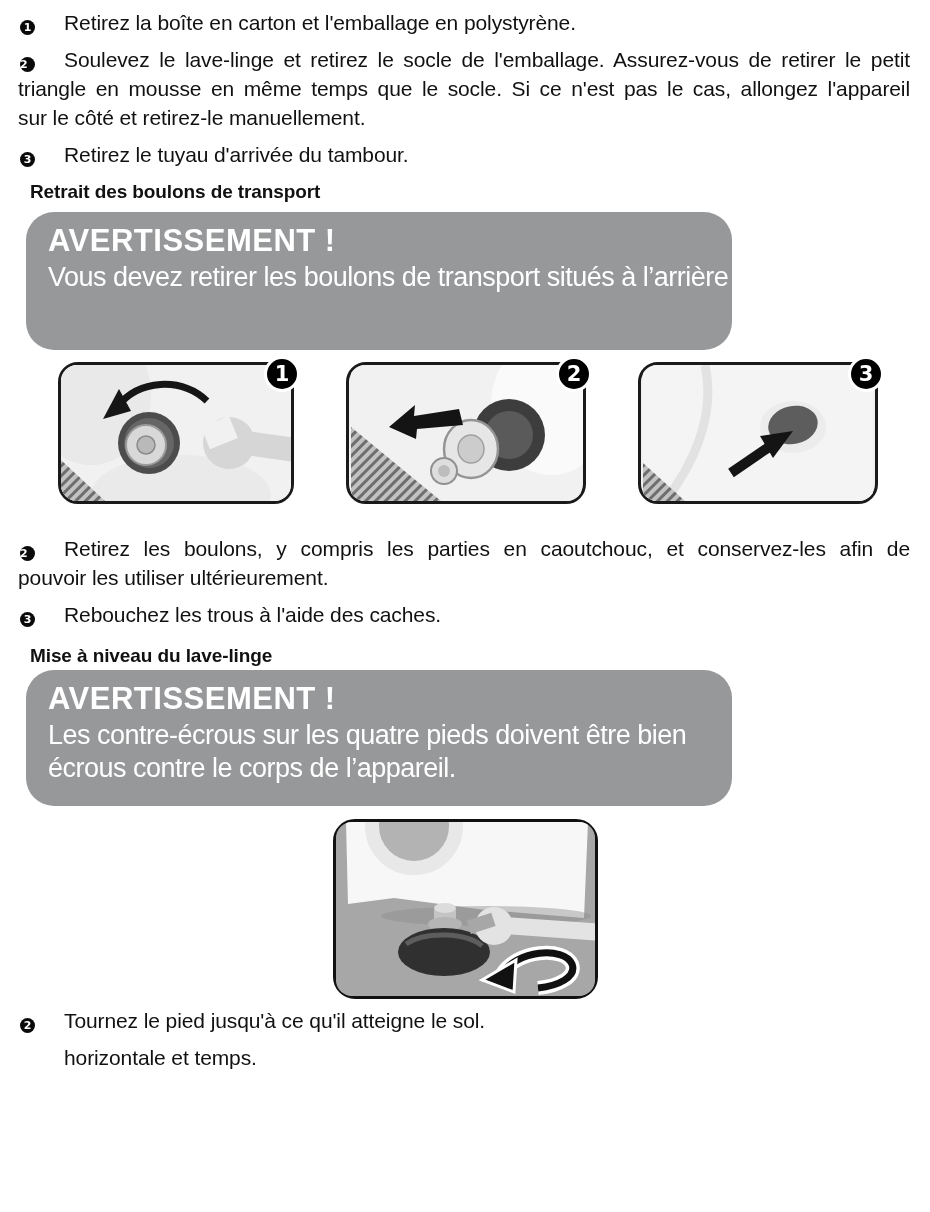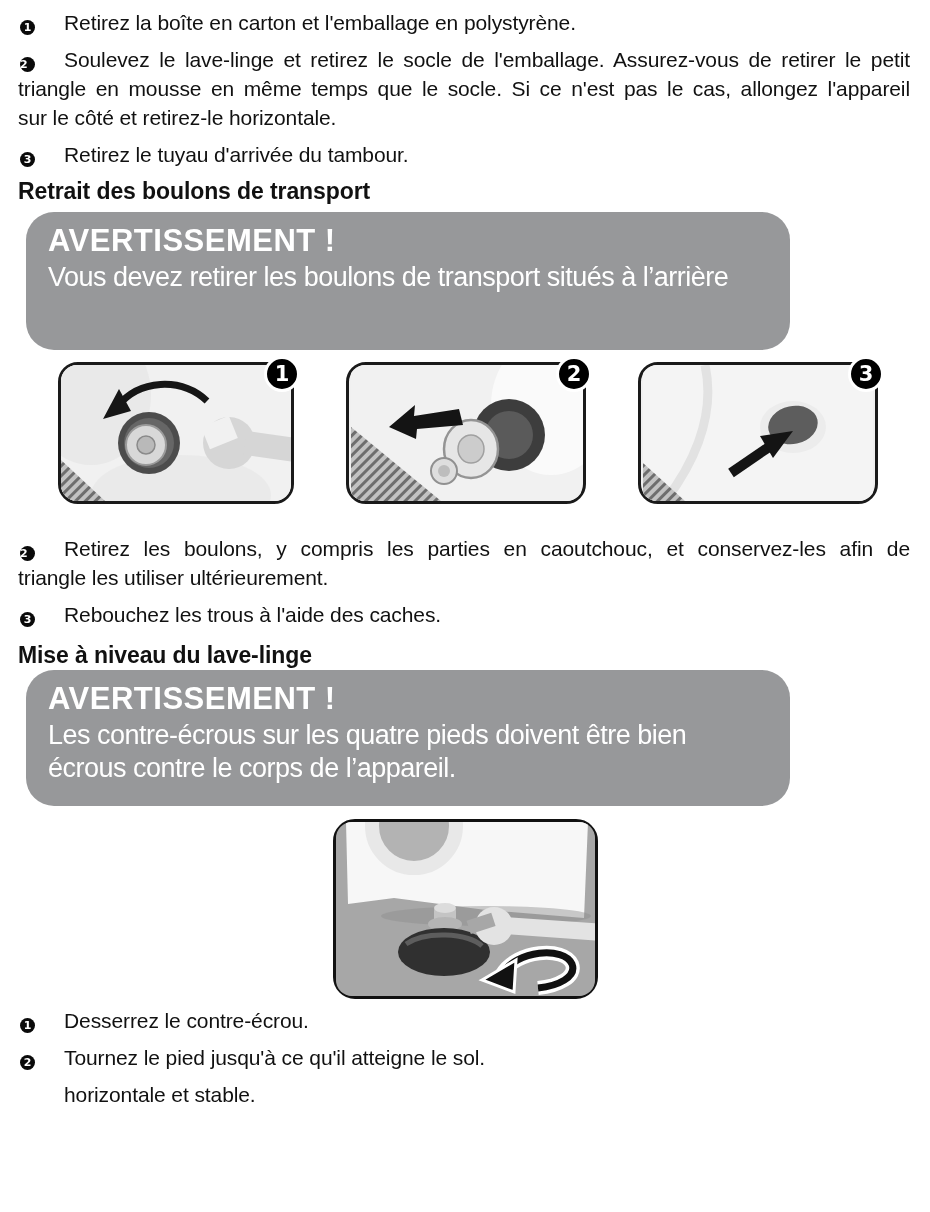--- a/index.html
+++ b/index.html
@@ -16,23 +16,23 @@
   .item { margin-bottom: 8px; }
   .line.nw { white-space: nowrap; }
   .jl { text-align: justify; text-align-last: justify; }
   .cont-indent { padding-left: 46px; }
   .bullet {
     display: inline-block; width: 15px; height: 15px; border-radius: 50%;
     background: #0a0a0a; color: #fff; font-size: 11px; line-height: 15px;
     text-align: center; font-weight: bold; font-family: "DejaVu Sans", sans-serif;
     margin: 0 29px 0 2px; vertical-align: -1px; letter-spacing: 0;
   }
-  .sec-heading { margin-left: 18px; font-size: 23px; line-height: 29px; font-weight: bold; letter-spacing: -0.1px; }
+  .sec-heading { margin-left: 30px; font-size: 19px; line-height: 29px; font-weight: bold; letter-spacing: -0.1px; }
   .warnbox {
-    margin-left: 26px; width: 764px; background: #97989a; border-radius: 28px;
+    margin-left: 26px; width: 706px; background: #97989a; border-radius: 28px;
     padding: 10px 20px 0 22px; color: #fff;
   }
   .warnbox.b1 { height: 138px; margin-bottom: 12px; }
   .warnbox.b2 { height: 136px; margin-bottom: 13px; }
   .warn-title { font-family: "Liberation Sans", sans-serif; font-weight: bold; font-size: 31px; line-height: 38px; letter-spacing: 0.5px; }
   .warn-line { font-family: Liberation Sans, sans-serif; font-size: 27px; line-height: 33px; white-space: nowrap; letter-spacing: -0.5px; }
   .warn-body { margin-top: 1px; }
   .figrow { display: flex; margin-left: 58px; margin-bottom: 30px; }
   .fig {
     position: relative; width: 240px; height: 142px;
@@ -59,21 +59,21 @@
 </head>
 <body>
 
 <div class="copy">
   <div class="item">
     <div class="line nw"><span class="bullet">1</span><span>Retirez la boîte en carton et l'emballage en polystyrène.</span></div>
   </div>
   <div class="item">
     <div class="line jl"><span class="bullet">2</span><span>Soulevez le lave-linge et retirez le socle de l'emballage. Assurez-vous de retirer le petit</span></div>
     <div class="line jl">triangle en mousse en même temps que le socle. Si ce n'est pas le cas, allongez l'appareil</div>
-    <div class="line nw">sur le côté et retirez-le horizontale.</div>
+    <div class="line nw">sur le côté et retirez-le manuellement.</div>
   </div>
   <div class="item">
     <div class="line nw"><span class="bullet">3</span><span>Retirez le tuyau d'arrivée du tambour.</span></div>
   </div>
 </div>
 
 <div class="sec-heading bolts-head">Retrait des boulons de transport</div>
 
 <div class="warnbox b1">
   <div class="warn-title">AVERTISSEMENT !</div>
@@ -156,21 +156,21 @@
       </svg>
     </div>
     <div class="badge">3</div>
   </div>
 
 </div>
 
 <div class="copy">
   <div class="item">
     <div class="line jl"><span class="bullet">2</span><span>Retirez les boulons, y compris les parties en caoutchouc, et conservez-les afin de</span></div>
-    <div class="line nw">triangle les utiliser ultérieurement.</div>
+    <div class="line nw">pouvoir les utiliser ultérieurement.</div>
   </div>
   <div class="item item7">
     <div class="line nw"><span class="bullet">3</span><span>Rebouchez les trous à l'aide des caches.</span></div>
   </div>
 </div>
 
 <div class="sec-heading leveling-head">Mise à niveau du lave-linge</div>
 
 <div class="warnbox b2">
   <div class="warn-title">AVERTISSEMENT !</div>
@@ -203,21 +203,18 @@
         <path d="M166,152 C180,128 228,124 236,142 C241,155 222,164 202,166" fill="none" stroke="#ffffff" stroke-width="14"></path>
         <path d="M166,152 C180,128 228,124 236,142 C241,155 222,164 202,166" fill="none" stroke="#111111" stroke-width="7"></path>
         <polygon points="146,158 180,138 178,170" fill="#111111" stroke="#ffffff" stroke-width="3"></polygon>
       </g>
     </svg>
   </div>
 </div>
 
 <div class="copy">
   <div class="item">
-    <div class="line nw"><span class="bullet">1</span><span>Desserrez le contre-écrou.</span></div>
-  </div>
-  <div class="item">
     <div class="line nw"><span class="bullet">2</span><span>Tournez le pied jusqu'à ce qu'il atteigne le sol.</span></div>
   </div>
   <div class="item">
-    <div class="line nw cont-indent">horizontale et stable.</div>
+    <div class="line nw cont-indent">horizontale et temps.</div>
   </div>
 </div>
 
 </body></html>

